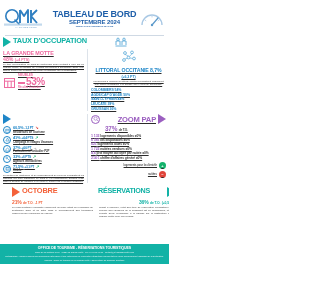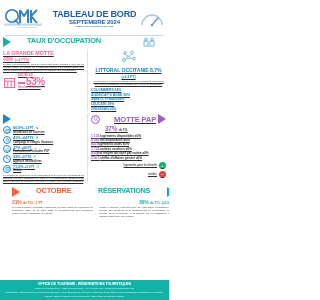--- a/index.html
+++ b/index.html
@@ -3,37 +3,37 @@
 <meta charset="utf-8">
 <style>
   html,body{margin:0;padding:0;}
   body{
     width:169px;height:300px;overflow:hidden;
     background:#ffffff;
     font-family:"Liberation Sans", sans-serif;
     color:#2b2b2b;
     -webkit-font-smoothing:none;
   }
-  .page{position:relative;width:169px;height:300px;overflow:hidden;}
+  .page{position:relative;width:169px;height:264px;overflow:hidden;}
 
   
   .header{position:relative;height:34px;display:flex;align-items:center;padding:3px 4px 0 4px;box-sizing:border-box;}
   .logo{width:44px;height:22px;position:relative;flex:0 0 auto;}
   .logo svg{display:block;}
   .logo-sub{font-size:2.1px;letter-spacing:.1px;color:#6f9fc8;text-align:center;margin-top:0px;}
   .title-wrap{flex:1 1 auto;text-align:center;line-height:1;padding-left:2px;}
   .title-main{font-size:9.5px;font-weight:bold;color:#1f5fa9;letter-spacing:-.2px;font-family:"Liberation Sans", sans-serif;transform:scaleX(.95);}
   .title-sub{font-size:6px;font-weight:bold;color:#1f5fa9;letter-spacing:-.1px;margin-top:.5px;}
   .title-url{font-size:2.4px;font-weight:bold;color:#1f5fa9;letter-spacing:.1px;margin-top:1px;}
   .gauge{width:26px;height:22px;flex:0 0 auto;}
 
   .header-rule{height:1px;background:#cfd9e4;margin:1px 5px 0 5px;}
 
   
-  .sec-head{display:flex;align-items:flex-start;gap:16px;}
+  .sec-head{display:flex;align-items:flex-start;gap:2px;}
   .tri{width:0;height:0;border-style:solid;flex:0 0 auto;}
   .tri-left-teal{border-width:5px 0 5px 8px;border-color:transparent transparent transparent #12b2a6;}
   .tri-right-teal{border-width:5px 8px 5px 0;border-color:transparent #12b2a6 transparent transparent;}
   .tri-left-blue{border-width:5px 0 5px 8px;border-color:transparent transparent transparent #1f86c8;}
   .tri-left-orange{border-width:5px 0 5px 8px;border-color:transparent transparent transparent #f4623a;}
   .tri-right-purple{border-width:5px 8px 5px 0;border-color:transparent #9b5fc0 transparent transparent;}
 
   .h-teal{color:#12b2a6;font-weight:bold;font-size:7.4px;line-height:7.6px;letter-spacing:-.2px;}
   .h-blue{color:#1f86c8;font-weight:bold;font-size:7.4px;line-height:7.6px;letter-spacing:-.2px;}
   .h-orange{color:#f4623a;font-weight:bold;font-size:7.4px;line-height:7.6px;letter-spacing:-.2px;}
@@ -314,21 +314,21 @@
     </div>
 
     <div class="col-r">
       <div class="zp-head">
         <div class="zp-ico">
           <svg width="6" height="6" viewBox="0 0 7 7">
               <circle cx="3" cy="3" r="1.9" fill="none" stroke="#9b5fc0" stroke-width=".7"></circle>
               <path d="M4.4 4.4 L6.2 6.2" stroke="#9b5fc0" stroke-width=".7"></path>
             </svg>
         </div>
-        <div class="zp-title">MOTTE PAP</div>
+        <div class="zp-title">ZOOM PAP</div>
         <div class="tri tri-right-purple" style="border-width:5px 0 5px 8px;border-color:transparent transparent transparent #9b5fc0;"></div>
       </div>
 
       <div class="zp-big">
         <span>37%</span>
         <span class="sm">de T.O.</span>
       </div>
 
       <div class="zp-list">
         <div class="zp-li"><b>1 132</b> <span>logements disponibles ±0%</span></div>

